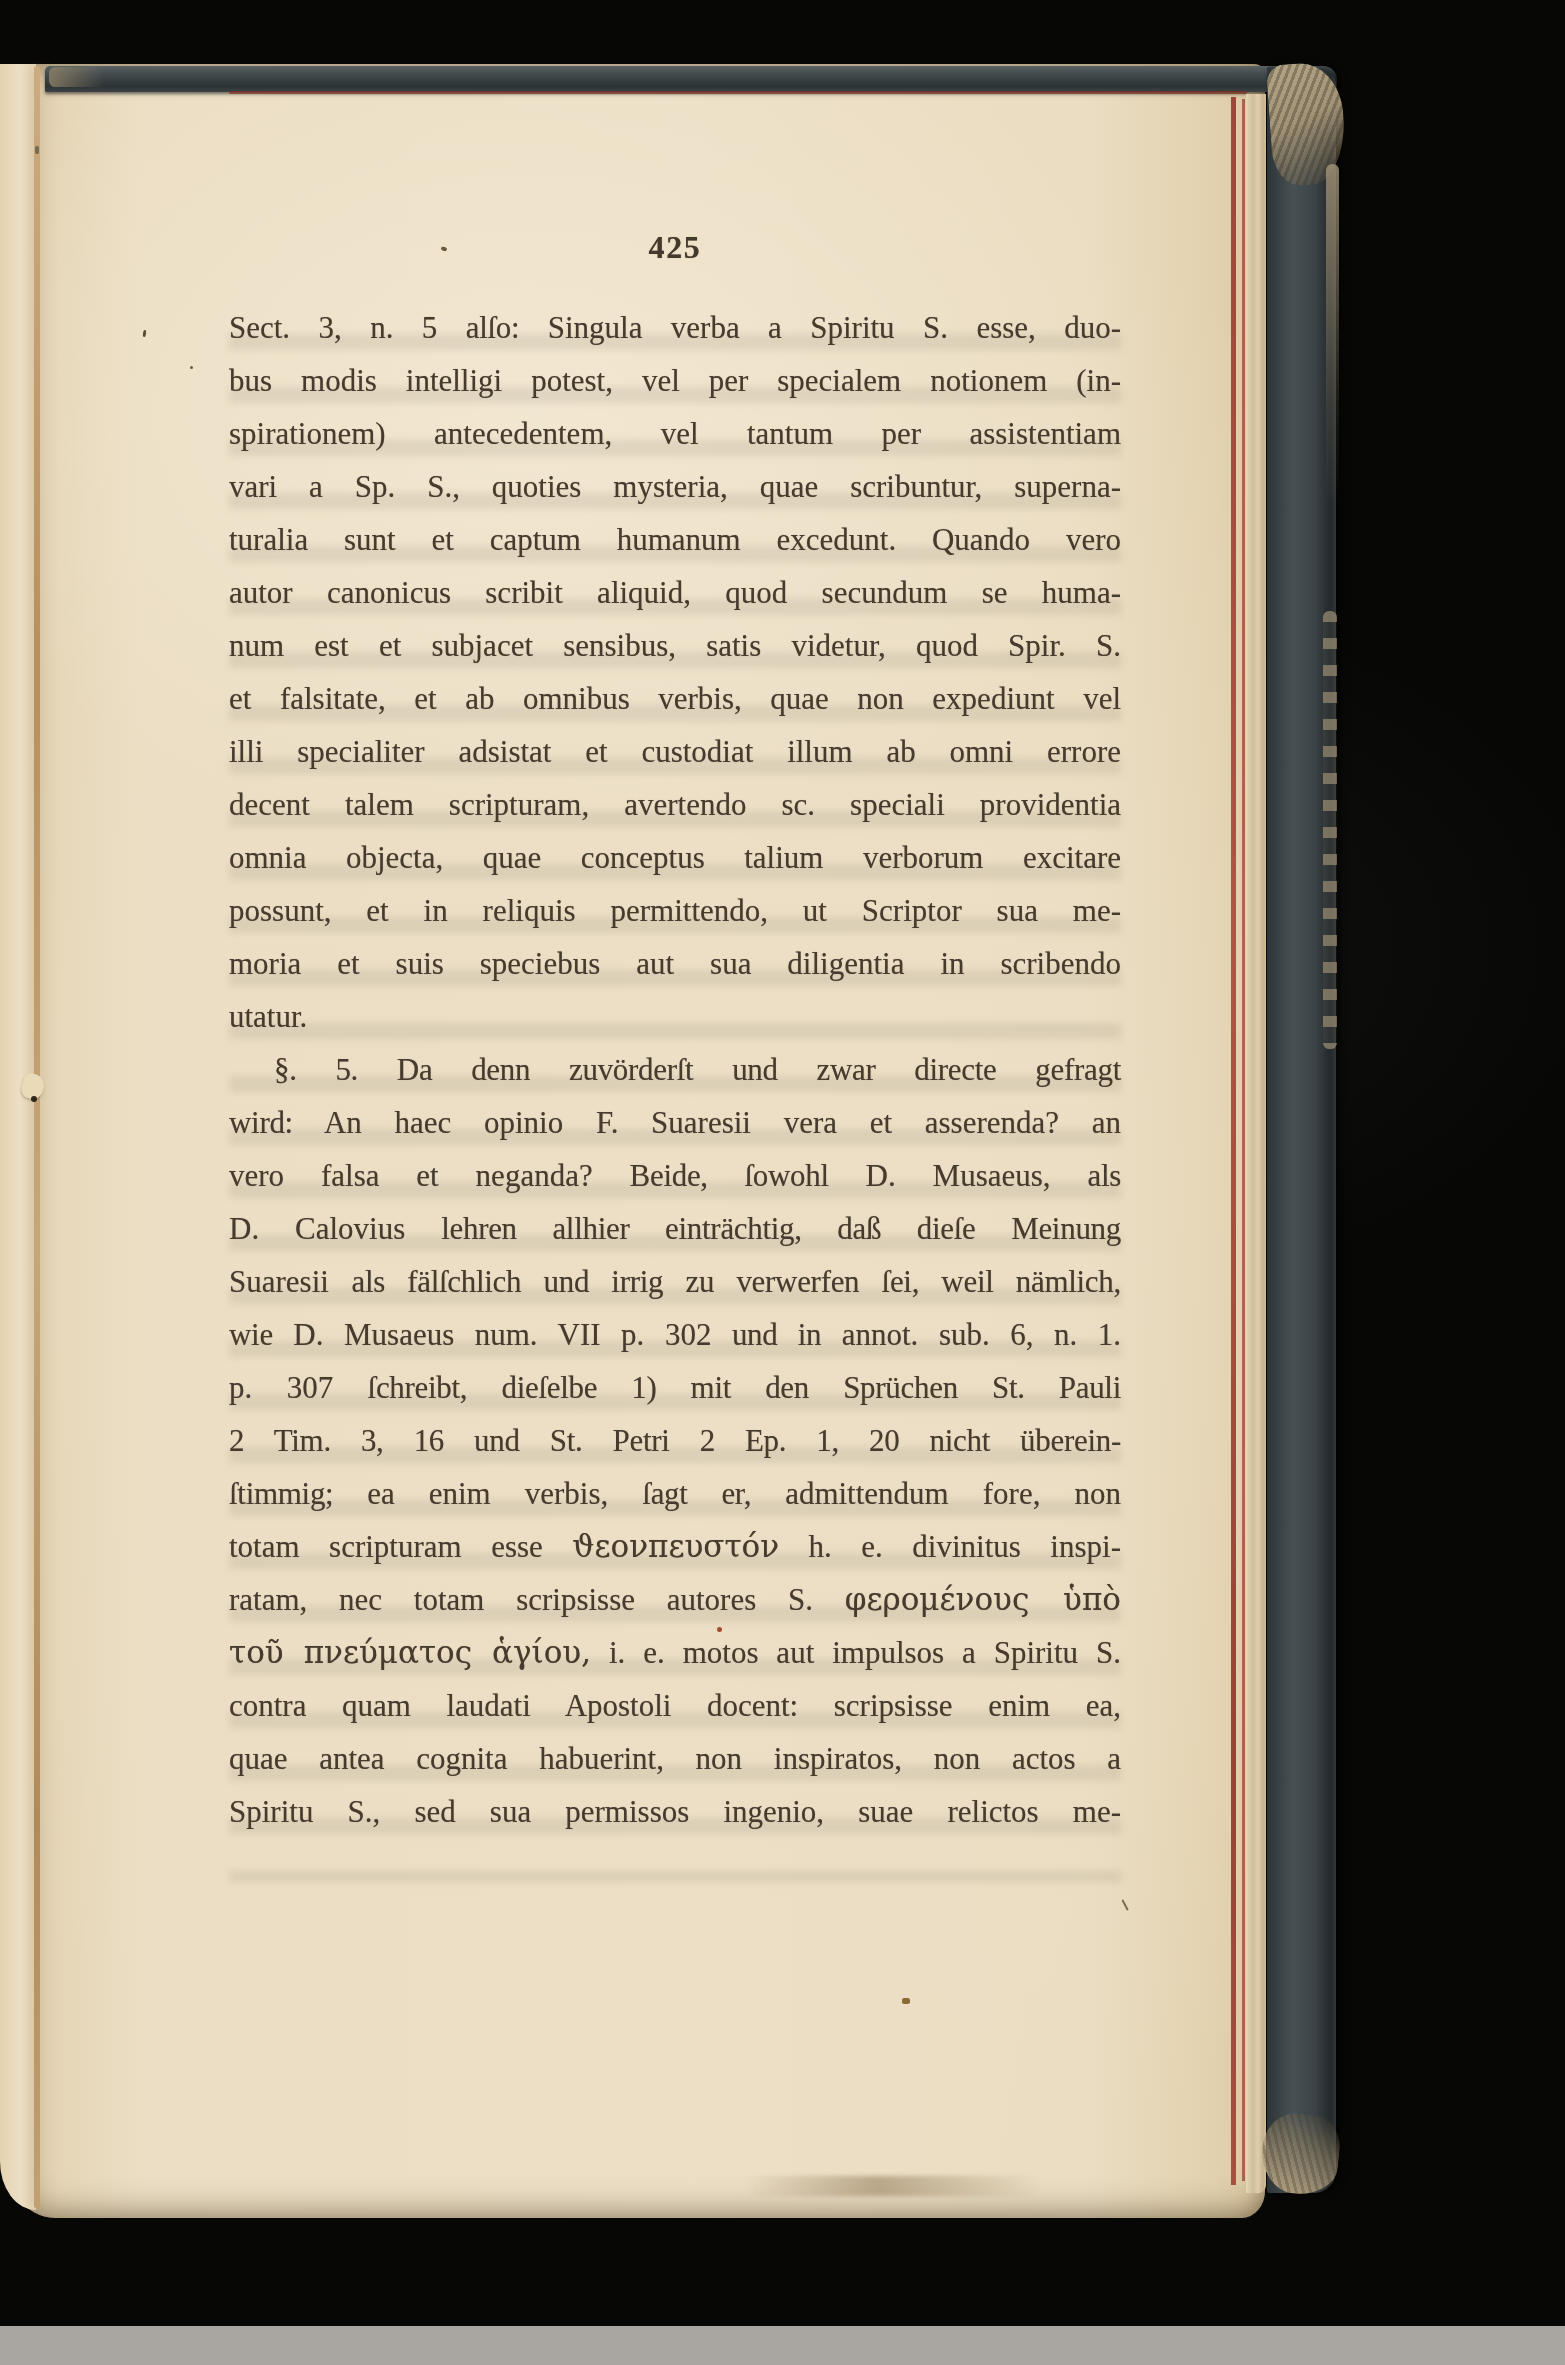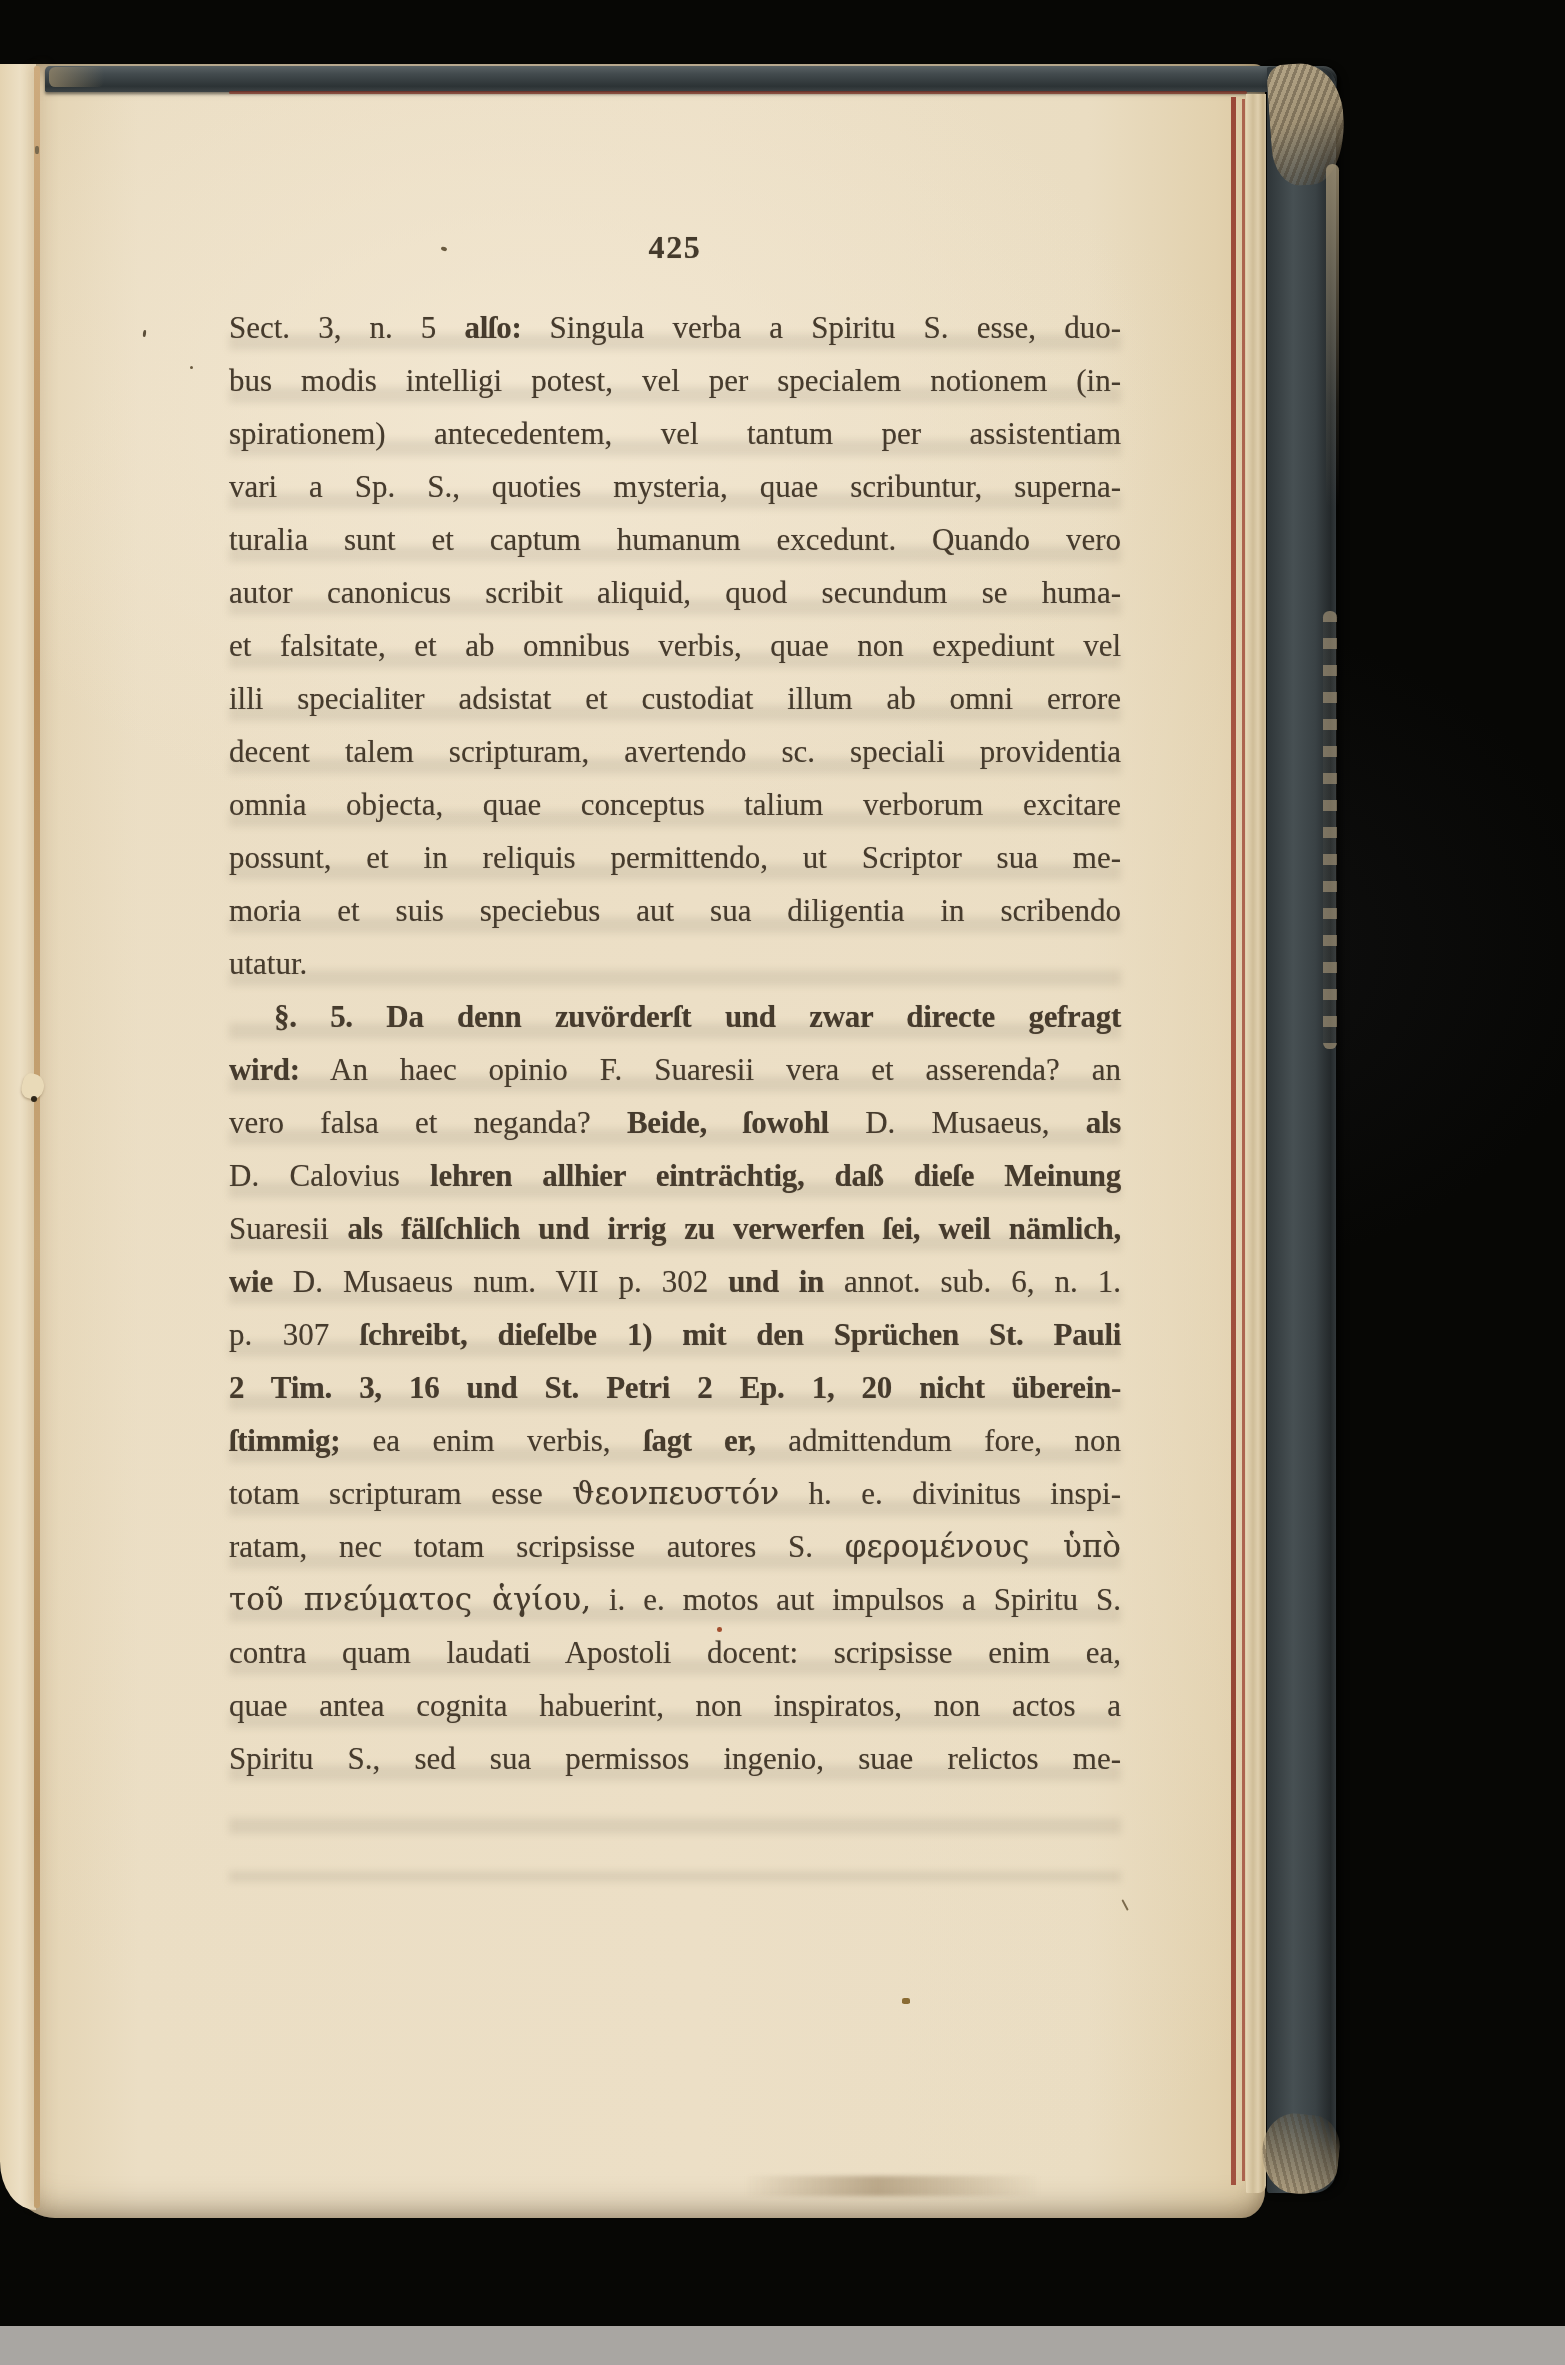--- a/index.html
+++ b/index.html
@@ -72,21 +72,21 @@
   .page-number{position:absolute;left:229px;top:229px;width:892px;text-align:center;
     font-size:32px;font-weight:700;color:#443a2c;letter-spacing:1.6px;
     text-shadow:0 0 0.8px rgba(68,58,44,.5);}
   .text-block{position:absolute;left:229px;top:301px;width:892px;color:#463b2d;
     font-size:31px;text-shadow:0 0 0.8px rgba(70,59,46,.45);}
   .line{height:53px;line-height:53px;text-align:justify;text-align-last:justify;
     white-space:normal;word-spacing:1.6px;}
   .line.nojust{text-align-last:left;}
   .line.indent{padding-left:45px;}
   .antiqua{}
-  .fraktur{font-weight:700;letter-spacing:-0.3px;}
+  .fraktur{font-weight:400;letter-spacing:-0.3px;}
   .greek{font-family:"DejaVu Serif",serif;}
   .ghost{position:absolute;left:229px;top:301px;width:892px;height:1581px;
     background:repeating-linear-gradient(180deg, rgba(0,0,0,0) 0 33px, rgba(122,110,90,.14) 33px 49px, rgba(0,0,0,0) 49px 53px);
     filter:blur(3.9px);pointer-events:none;}
 
   
   .speck{position:absolute;border-radius:50%;}
   .sp1{left:441px;top:247px;width:6.3px;height:3.9px;background:#6a5b40;transform:rotate(20deg);}
   .sp2{left:902px;top:1998px;width:7.8px;height:5.5px;background:#8a6b33;border-radius:30%;}
   .sp3{left:717px;top:1627px;width:4.7px;height:4.7px;background:#a24e2e;}
@@ -126,20 +126,21 @@
   <div class="ghost"></div>
 
   <div class="page-number">425</div>
   <div class="text-block">
       <div class="line"><span class="antiqua">Sect. 3, n. 5 </span><span class="fraktur">alſo:</span><span class="antiqua"> Singula verba a Spiritu S. esse, duo-</span></div>
       <div class="line"><span class="antiqua">bus modis intelligi potest, vel per specialem notionem (in-</span></div>
       <div class="line"><span class="antiqua">spirationem) antecedentem, vel tantum per assistentiam</span></div>
       <div class="line"><span class="antiqua">vari a Sp. S., quoties mysteria, quae scribuntur, superna-</span></div>
       <div class="line"><span class="antiqua">turalia sunt et captum humanum excedunt.  Quando vero</span></div>
       <div class="line"><span class="antiqua">autor canonicus scribit aliquid, quod secundum se huma-</span></div>
+      <div class="line"><span class="antiqua">num est et subjacet sensibus, satis videtur, quod Spir. S.</span></div>
       <div class="line"><span class="antiqua">et falsitate, et ab omnibus verbis, quae non expediunt vel</span></div>
       <div class="line"><span class="antiqua">illi specialiter adsistat et custodiat illum ab omni errore</span></div>
       <div class="line"><span class="antiqua">decent talem scripturam, avertendo sc. speciali providentia</span></div>
       <div class="line"><span class="antiqua">omnia objecta, quae conceptus talium verborum excitare</span></div>
       <div class="line"><span class="antiqua">possunt, et in reliquis permittendo, ut Scriptor sua me-</span></div>
       <div class="line"><span class="antiqua">moria et suis speciebus aut sua diligentia in scribendo</span></div>
       <div class="line nojust"><span class="antiqua">utatur.</span></div>
       <div class="line indent"><span class="fraktur">§. 5.  Da denn zuvörderſt und zwar directe gefragt</span></div>
       <div class="line"><span class="fraktur">wird:</span><span class="antiqua"> An haec opinio F. Suaresii vera et asserenda? an</span></div>
       <div class="line"><span class="antiqua">vero falsa et neganda?  </span><span class="fraktur">Beide, ſowohl</span><span class="antiqua"> D. Musaeus, </span><span class="fraktur">als</span></div>

